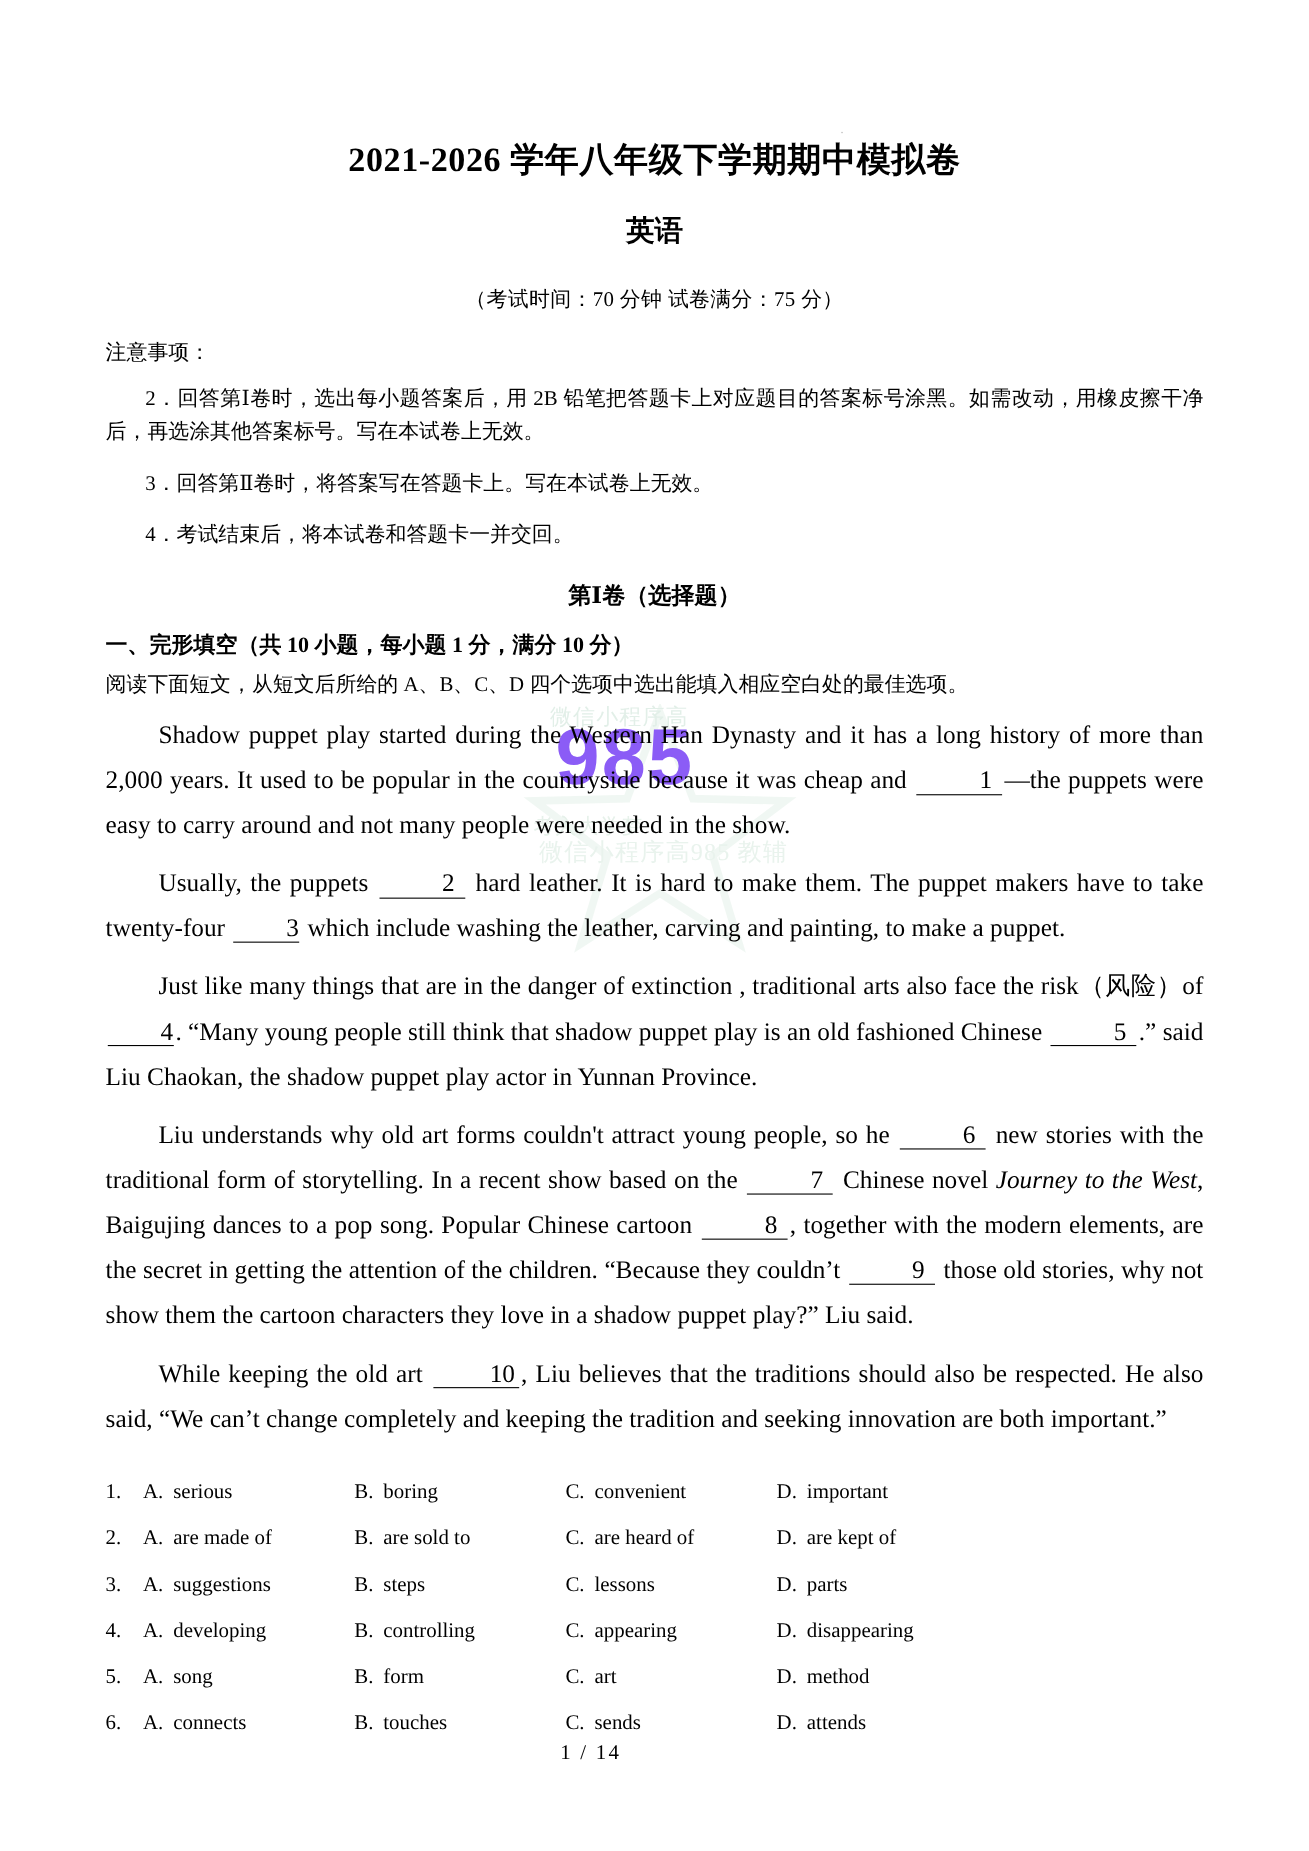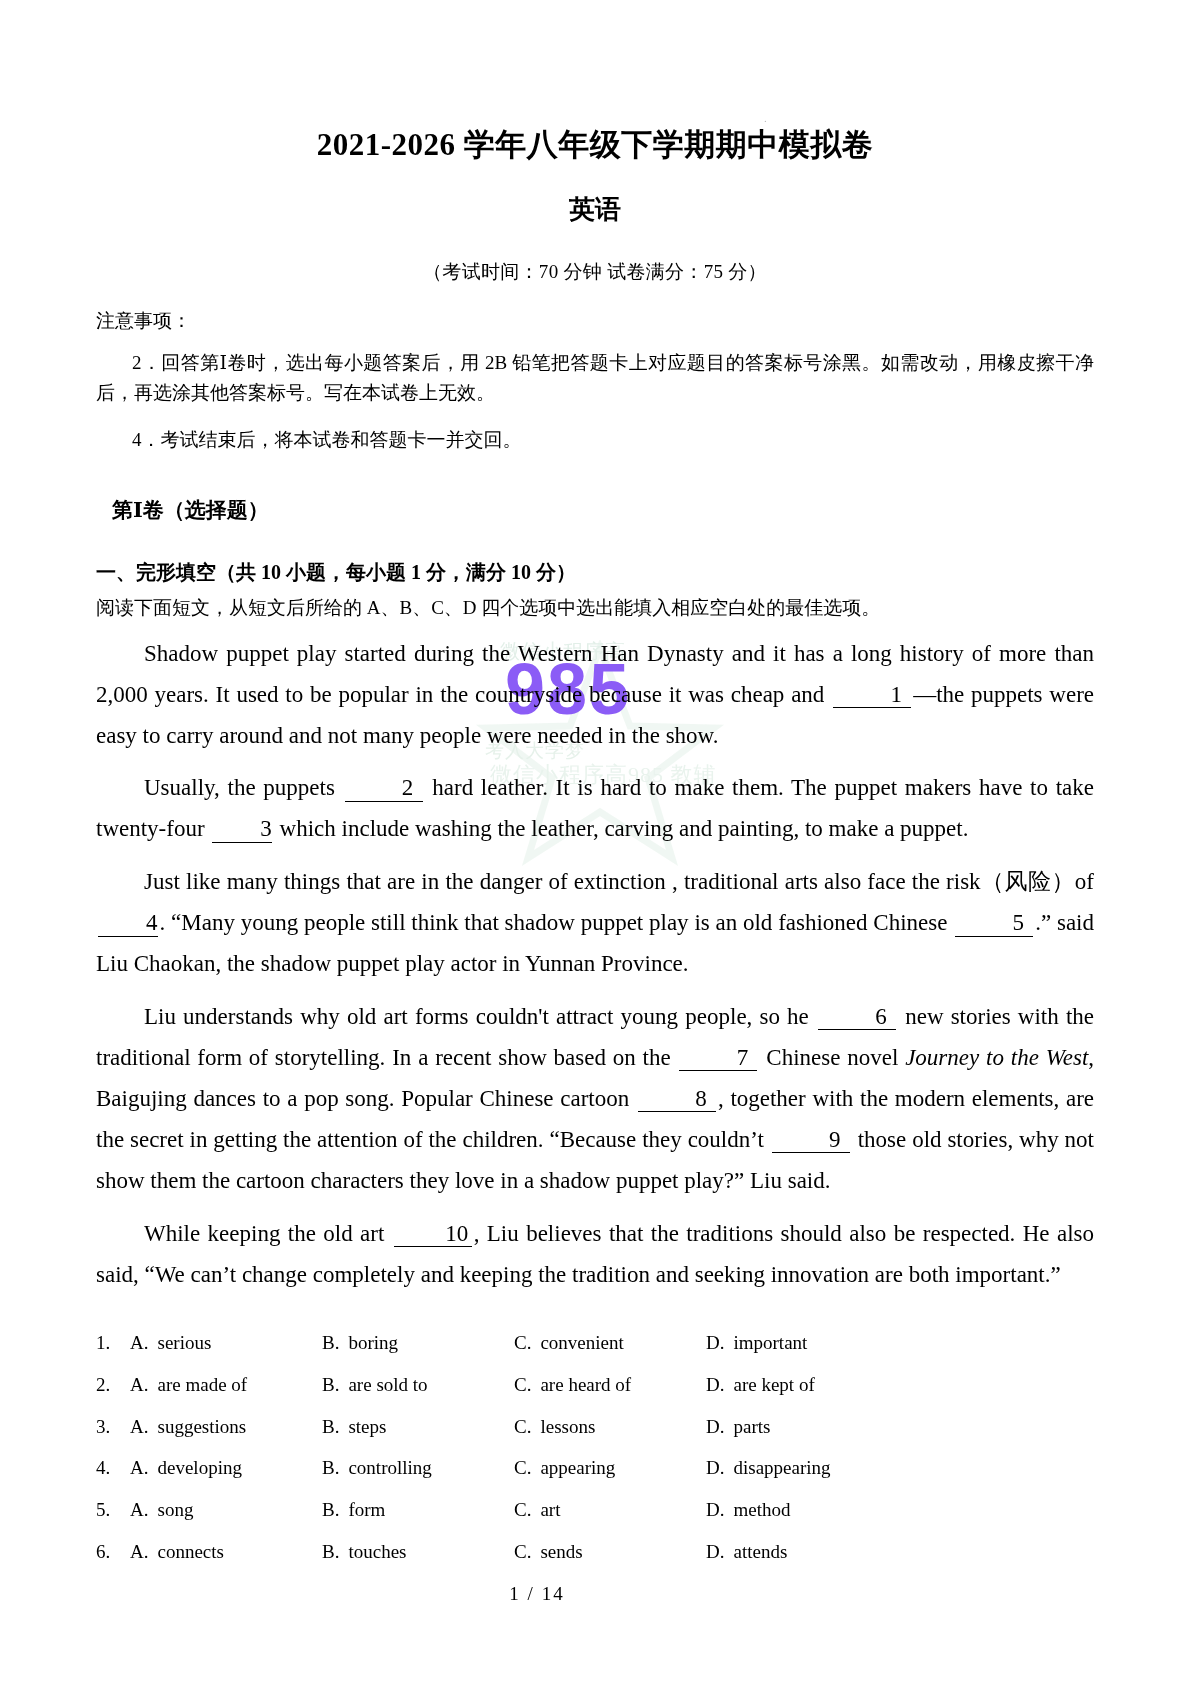--- a/index.html
+++ b/index.html
@@ -121,22 +121,22 @@
     padding-top: 16px;
     line-height: 1.62;
     text-align: justify;
     text-indent: 36px;
   }
   .notice-item.nowrap-short { text-align: left; }
 
   .section-title {
     font-size: 21px;
     font-weight: 700;
-    text-align: left;
-    margin: 16px;
+    text-align: center;
+    margin: 0;
     padding-top: 26px;
     line-height: 1.2;
   }
   .part-head {
     font-size: 20px;
     font-weight: 700;
     margin: 0;
     padding-top: 20px;
     line-height: 1.3;
   }
@@ -220,20 +220,21 @@
   <div class="dot-mark">.</div>
 
   <div class="content">
 
     <h1 class="doc-title">2021-2026 学年八年级下学期期中模拟卷</h1>
     <h2 class="doc-subject">英语</h2>
     <p class="exam-meta">（考试时间：70 分钟    试卷满分：75 分）</p>
 
     <p class="notice-head">注意事项：</p>
     <p class="notice-item">2．回答第Ⅰ卷时，选出每小题答案后，用 2B 铅笔把答题卡上对应题目的答案标号涂黑。如需改动，用橡皮擦干净后，再选涂其他答案标号。写在本试卷上无效。</p>
+    <p class="notice-item nowrap-short">3．回答第Ⅱ卷时，将答案写在答题卡上。写在本试卷上无效。</p>
     <p class="notice-item nowrap-short">4．考试结束后，将本试卷和答题卡一并交回。</p>
 
     <p class="section-title">第Ⅰ卷（选择题）</p>
 
     <p class="part-head">一、完形填空（共 10 小题，每小题 1 分，满分 10 分）</p>
     <p class="part-instr">阅读下面短文，从短文后所给的 A、B、C、D 四个选项中选出能填入相应空白处的最佳选项。</p>
 
     <p class="para">
       <span>Shadow puppet play started during the Western Han Dynasty and it has a long history of more than 2,000 years. It used to be popular in the countryside because it was cheap and</span>
       <span class="blank w-md">1</span><span>—the puppets were easy to carry around and not many people were needed in the show.</span>

